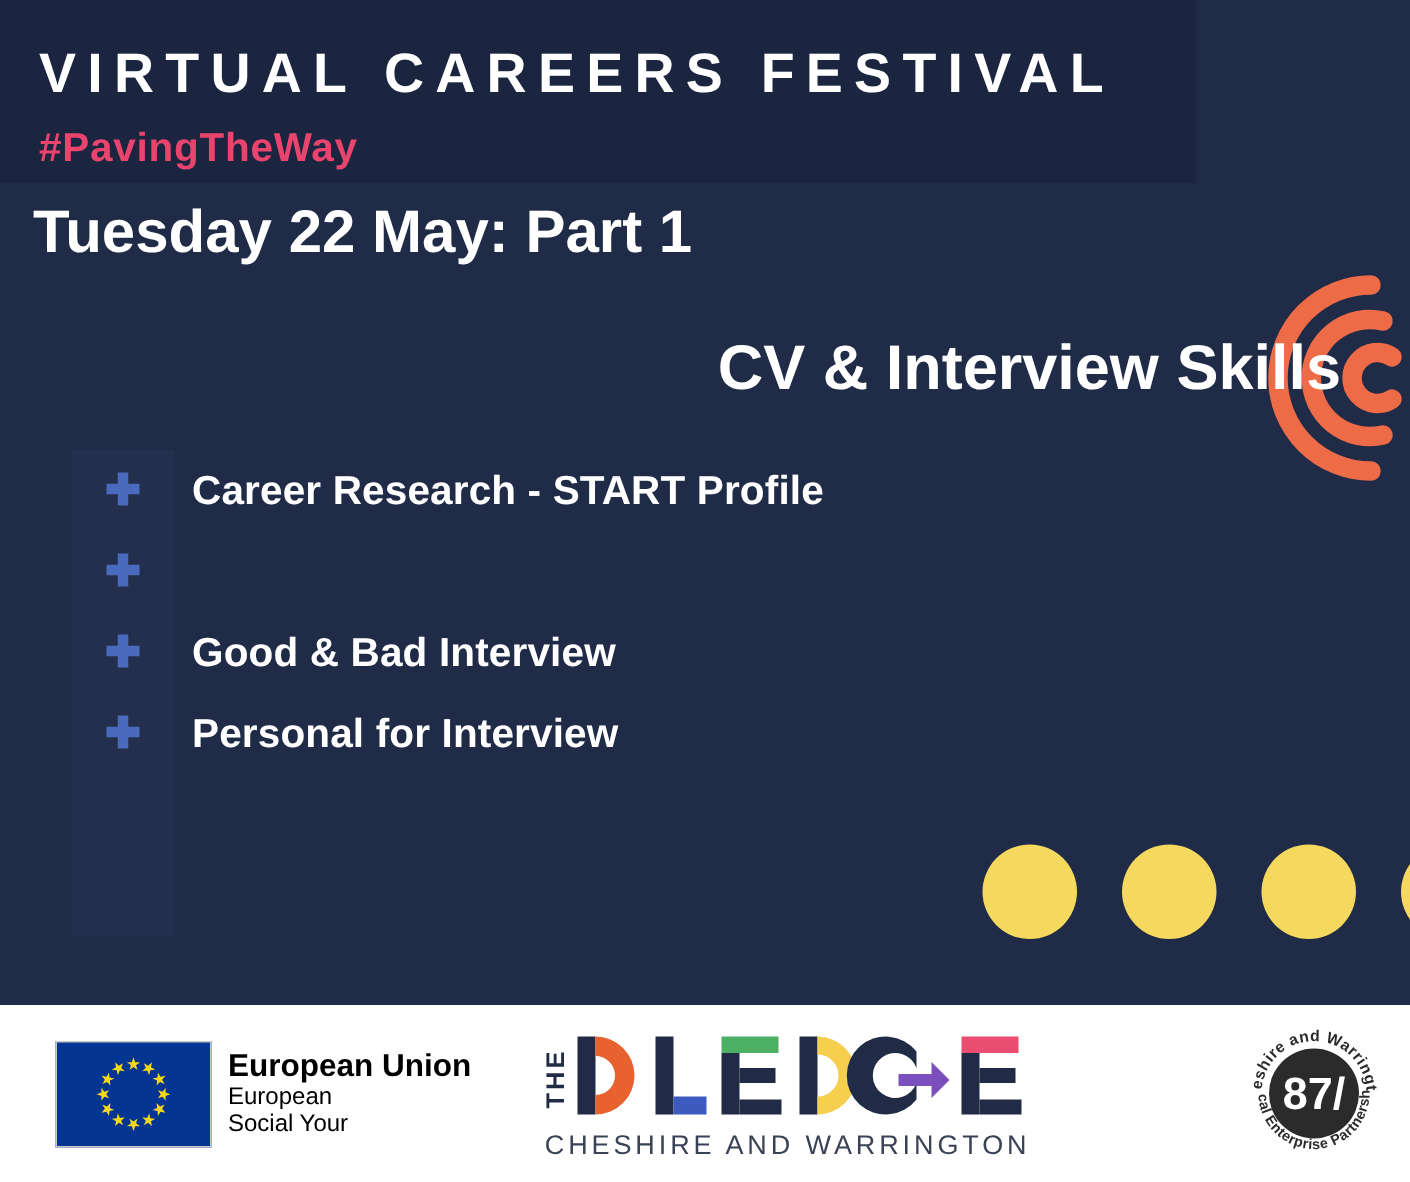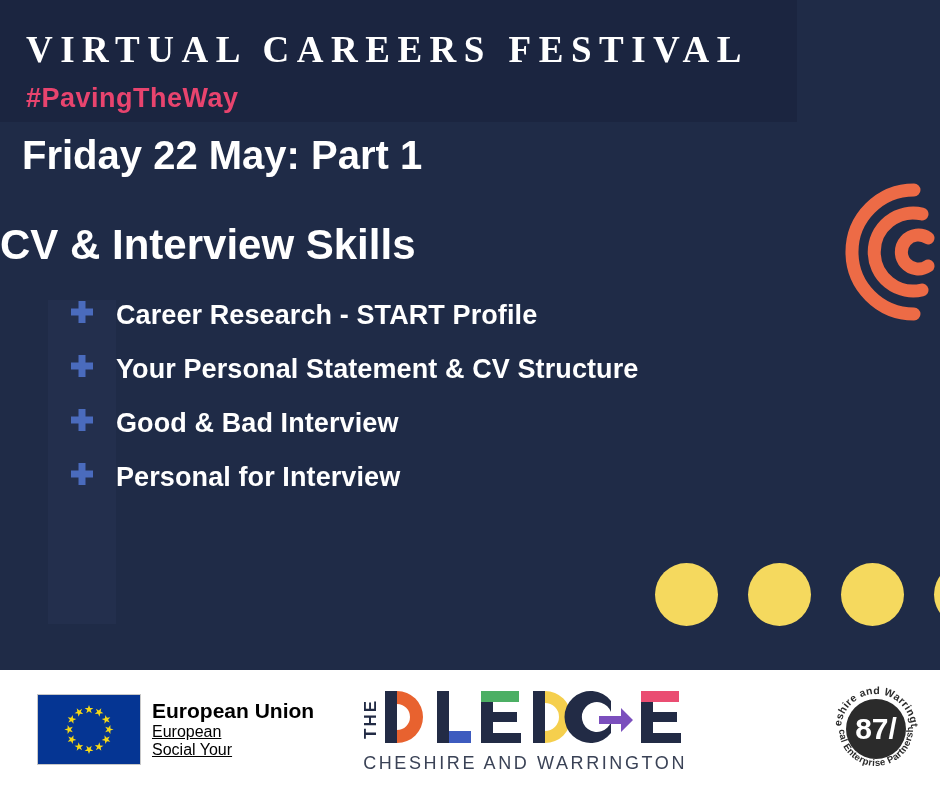--- a/index.html
+++ b/index.html
@@ -64,21 +64,20 @@
   
   .kicker {
     position: absolute;
     left: 26px;
     top: 28px;
     font-size: 37px;
     font-weight: bold;
     color: #ffffff;
     letter-spacing: 7.5px;
     white-space: nowrap;
-    font-family: Liberation Serif, serif;
   }
   .hashtag {
     position: absolute;
     left: 26px;
     top: 83px;
     font-size: 27px;
     font-weight: bold;
     color: #e8446e;
     letter-spacing: 0.5px;
     white-space: nowrap;
@@ -90,42 +89,43 @@
     font-size: 40px;
     font-weight: bold;
     color: #ffffff;
     white-space: nowrap;
   }
   .session-title {
     position: absolute;
     left: 0;
     right: 0;
     top: 221px;
-    text-align: left;
+    text-align: right;
     font-size: 42px;
     font-weight: bold;
     color: #ffffff;
     padding-right: 46px;
     box-sizing: border-box;
   }
 
   
   .topic-list {
     position: absolute;
     left: 48px;
     top: 300px;
     width: 860px;
     margin: 0;
     padding: 0;
     list-style: none;
   }
   .topic-item {
     display: flex;
-    align-items: flex-start;
+    align-items: center;
     height: 54px;
+    gap: 12px;
   }
   .plus-icon {
     flex: 0 0 auto;
     width: 68px;
     display: flex;
     justify-content: center;
     align-items: center;
   }
   .topic-label {
     font-size: 27px;
@@ -167,21 +167,20 @@
     line-height: 1.14;
   }
   .eu-title {
     font-size: 21px;
     font-weight: bold;
     white-space: nowrap;
   }
   .eu-sub {
     font-size: 16px;
     white-space: nowrap;
-    text-decoration: underline;
   }
 
   
   .pledge-logo {
     margin-left: 49px;
     position: relative;
     width: 322px;
   }
   .pledge-row {
     display: flex;
@@ -243,39 +242,38 @@
 
   <div class="dots">
     <span class="dot"></span>
     <span class="dot"></span>
     <span class="dot"></span>
     <span class="dot"></span>
   </div>
 
   <div class="kicker">VIRTUAL CAREERS FESTIVAL</div>
   <div class="hashtag">#PavingTheWay</div>
-  <div class="dateline">Friday 22 May: Part 1</div>
+  <div class="dateline">Tuesday 22 May: Part 1</div>
   <div class="session-title">CV &amp; Interview Skills</div>
 
   <ul class="topic-list">
     <li class="topic-item">
       <span class="plus-icon">
         <svg width="26" height="26" viewBox="0 0 26 26">
             <path d="M9.5 1 h7 v7.5 h7.5 v7 h-7.5 v7.5 h-7 v-7.5 h-7.5 v-7 h7.5 z" fill="#4a6bbd"></path>
           </svg>
       </span>
       <span class="topic-label">Career Research - START Profile</span>
     </li>
     <li class="topic-item">
       <span class="plus-icon">
         <svg width="26" height="26" viewBox="0 0 26 26">
             <path d="M9.5 1 h7 v7.5 h7.5 v7 h-7.5 v7.5 h-7 v-7.5 h-7.5 v-7 h7.5 z" fill="#4a6bbd"></path>
           </svg>
       </span>
-      <span class="topic-label">Your Personal Statement &amp; CV Structure</span>
     </li>
     <li class="topic-item">
       <span class="plus-icon">
         <svg width="26" height="26" viewBox="0 0 26 26">
             <path d="M9.5 1 h7 v7.5 h7.5 v7 h-7.5 v7.5 h-7 v-7.5 h-7.5 v-7 h7.5 z" fill="#4a6bbd"></path>
           </svg>
       </span>
       <span class="topic-label">Good &amp; Bad Interview</span>
     </li>
     <li class="topic-item">

